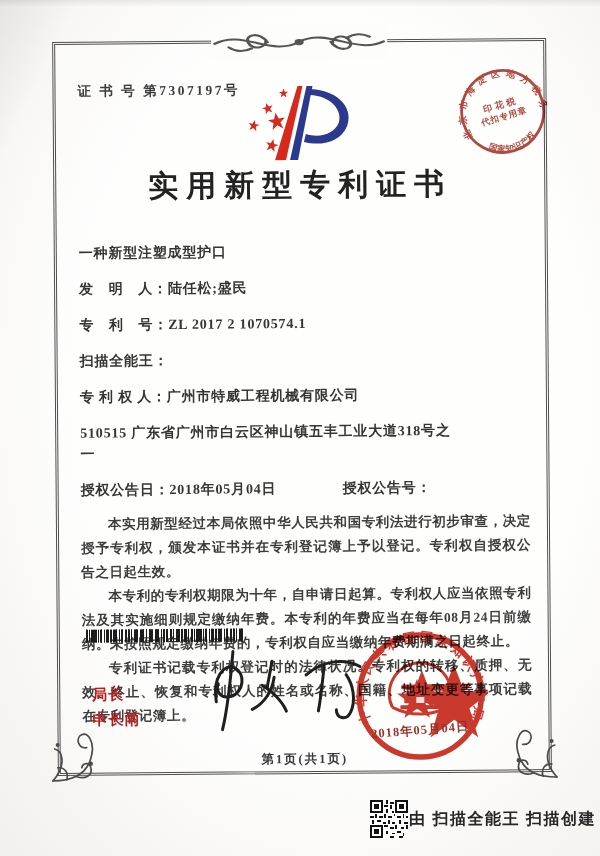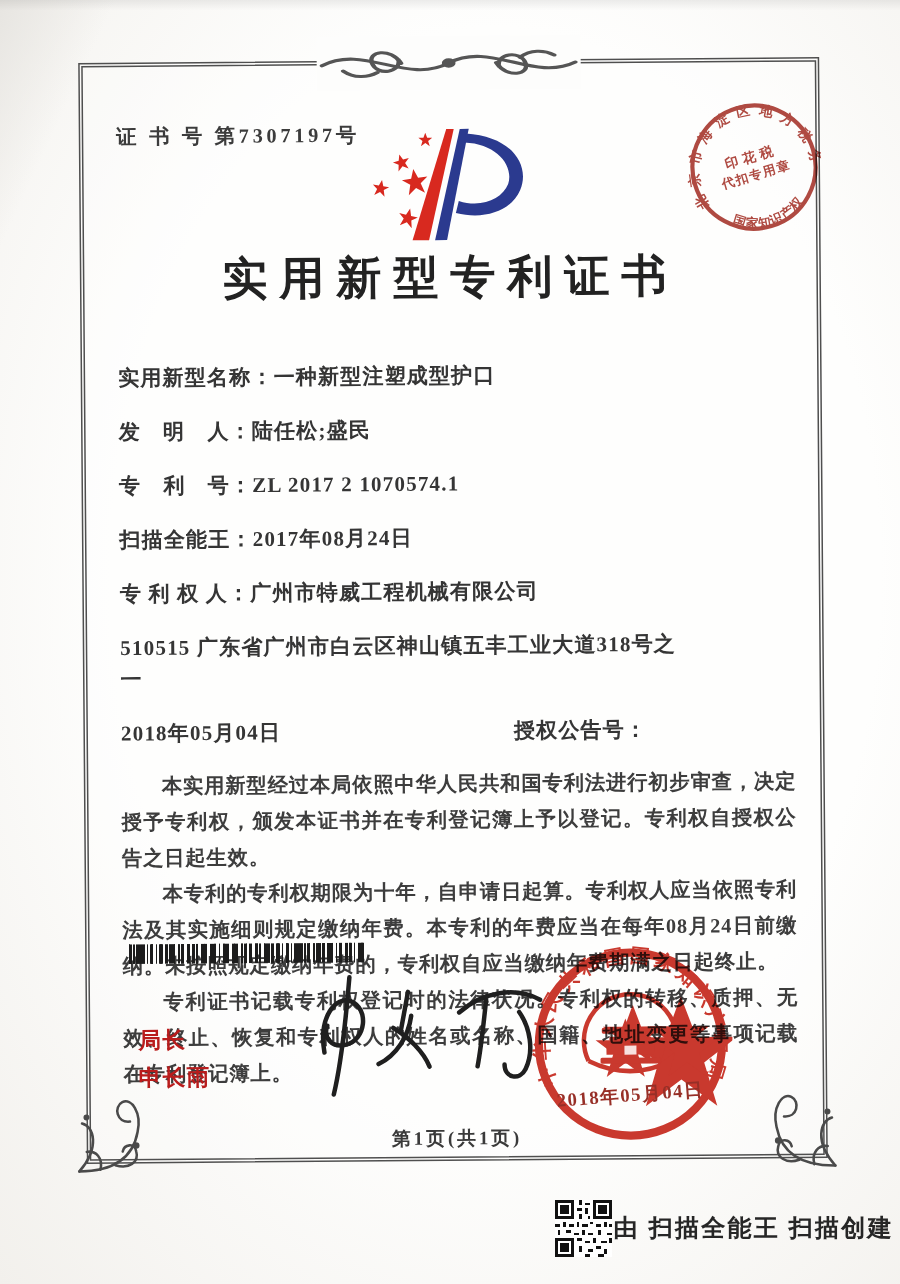--- a/index.html
+++ b/index.html
@@ -113,44 +113,43 @@
     <g fill="#2b3a8f">
       <polygon points="63,3 69,3 54,77 46,77"></polygon>
       <path d="M67,6 C98,8 110,28 103,44 C97,58 79,64 60,59 L62,51 C77,56 91,50 95,40 C99,28 88,13 66,12 Z"></path>
     </g>
   </svg>
 
   <div class="title">实用新型专利证书</div>
 
   <div class="content">
     <div class="field-row">
-      <span class="field-label">实用新型名称：</span>
       <span class="field-value">一种新型注塑成型护口</span>
     </div>
     <div class="field-row">
       <span class="field-label">发　明　人：</span>
       <span class="field-value">陆任松;盛民</span>
     </div>
     <div class="field-row">
       <span class="field-label">专　利　号：</span>
       <span class="field-value">ZL 2017 2 1070574.1</span>
     </div>
     <div class="field-row">
       <span class="field-label">扫描全能王：</span>
-      <span class="field-value">2017年08月24日</span>
     </div>
     <div class="field-row">
       <span class="field-label">专 利 权 人：</span>
       <span class="field-value">广州市特威工程机械有限公司</span>
     </div>
     <div class="field-row">
       <span class="field-value">510515 广东省广州市白云区神山镇五丰工业大道318号之一</span>
     </div>
     <div class="grant-row">
       <span class="grant-group first">
+        <span>授权公告日：</span>
         <span>2018年05月04日</span>
       </span>
       <span class="grant-group">
         <span>授权公告号：</span>
       </span>
     </div>
     <div class="paras">
       <p>本实用新型经过本局依照中华人民共和国专利法进行初步审查，决定授予专利权，颁发本证书并在专利登记簿上予以登记。专利权自授权公告之日起生效。</p>
       <p>本专利的专利权期限为十年，自申请日起算。专利权人应当依照专利法及其实施细则规定缴纳年费。本专利的年费应当在每年08月24日前缴纳。未按照规定缴纳年费的，专利权自应当缴纳年费期满之日起终止。</p>
       <p>专利证书记载专利权登记时的法律状况。专利权的转移、质押、无效、终止、恢复和专利权人的姓名或名称、国籍、地址变更等事项记载在专利登记簿上。</p>

